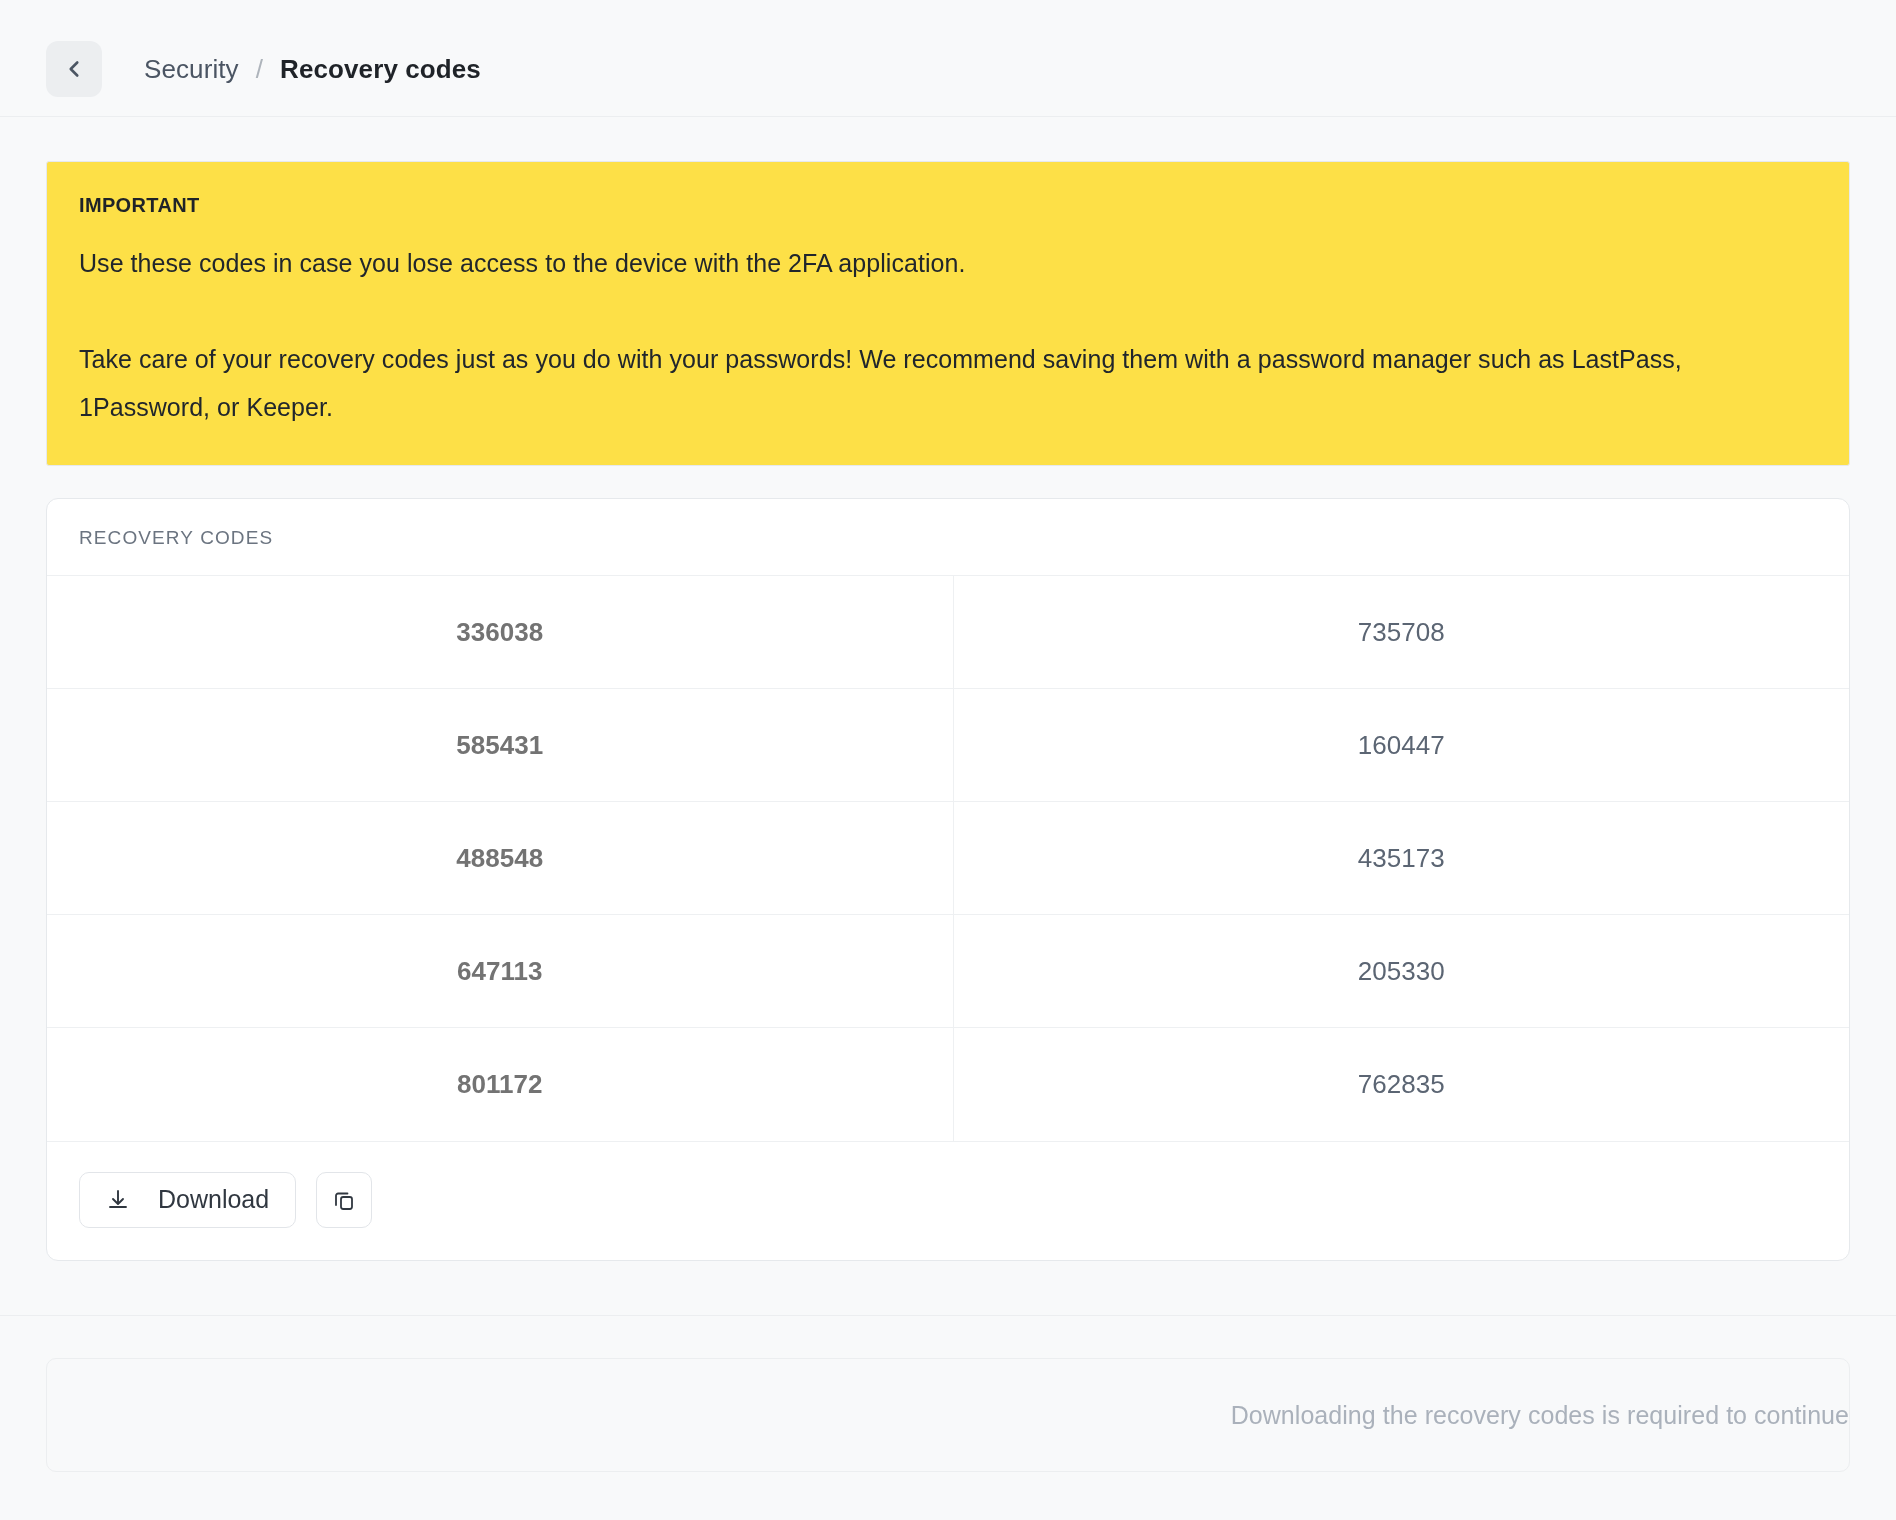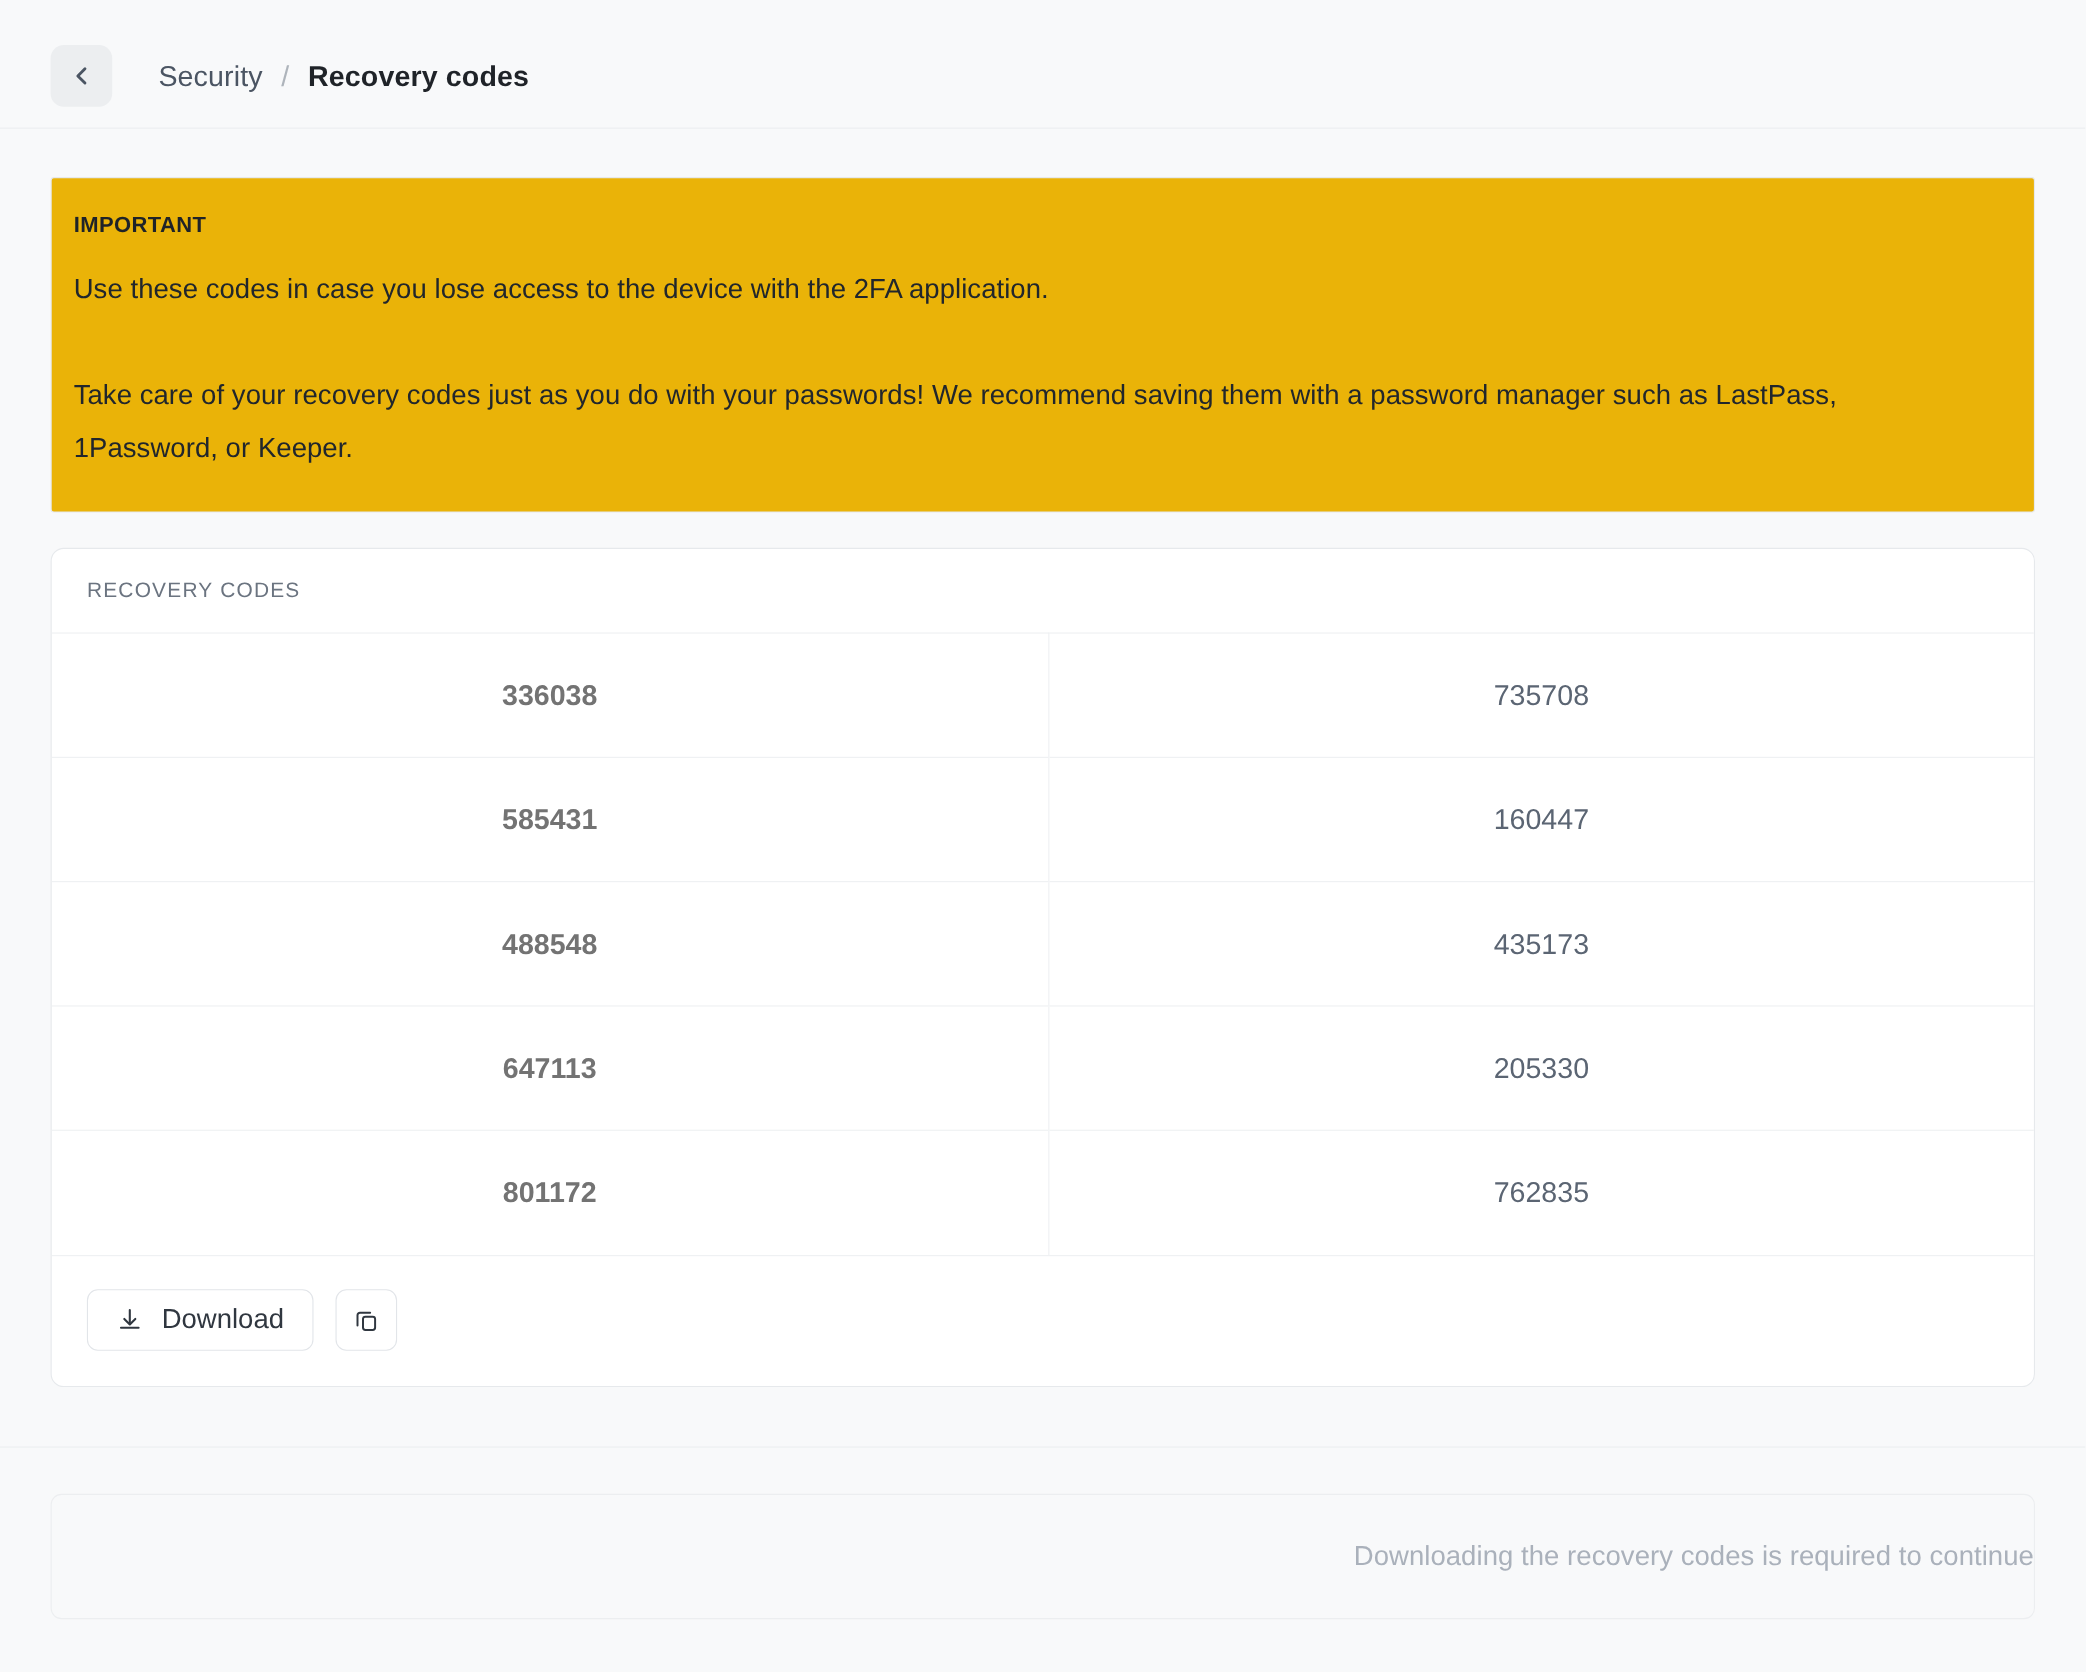--- a/index.html
+++ b/index.html
@@ -51,24 +51,24 @@
 
   
   .body-scroll {
     flex: 1 1 auto;
     padding: 44px 46px 0 46px;
     overflow: hidden;
   }
 
   
   .important-panel {
-    background: #eab308;
+    background: #fde047;
     border: 1px solid #e6e9ec;
     border-radius: 3px;
-    padding: 32px 32px 34px 20px;
+    padding: 32px 32px 34px 32px;
   }
   .important-title {
     font-size: 20px;
     font-weight: 700;
     color: #1f2328;
     letter-spacing: 0.35px;
     margin-bottom: 22px;
   }
   .important-line {
     font-size: 25px;
@@ -127,21 +127,21 @@
     border-top: 1px solid #eef0f2;
     padding: 30px 32px 32px 32px;
     display: flex; align-items: center; gap: 20px;
   }
   .btn-outline {
     height: 56px;
     border: 1px solid #e2e5e9;
     border-radius: 10px;
     background: #ffffff;
     display: inline-flex; align-items: center; justify-content: center;
-    gap: 17px;
+    gap: 28px;
     padding: 0 26px;
     font-size: 25px;
     color: #303740;
     cursor: pointer;
     font-family: "Liberation Sans", sans-serif;
   }
   .btn-icon-only {
     width: 56px; height: 56px;
     border: 1px solid #e2e5e9;
     border-radius: 10px;

